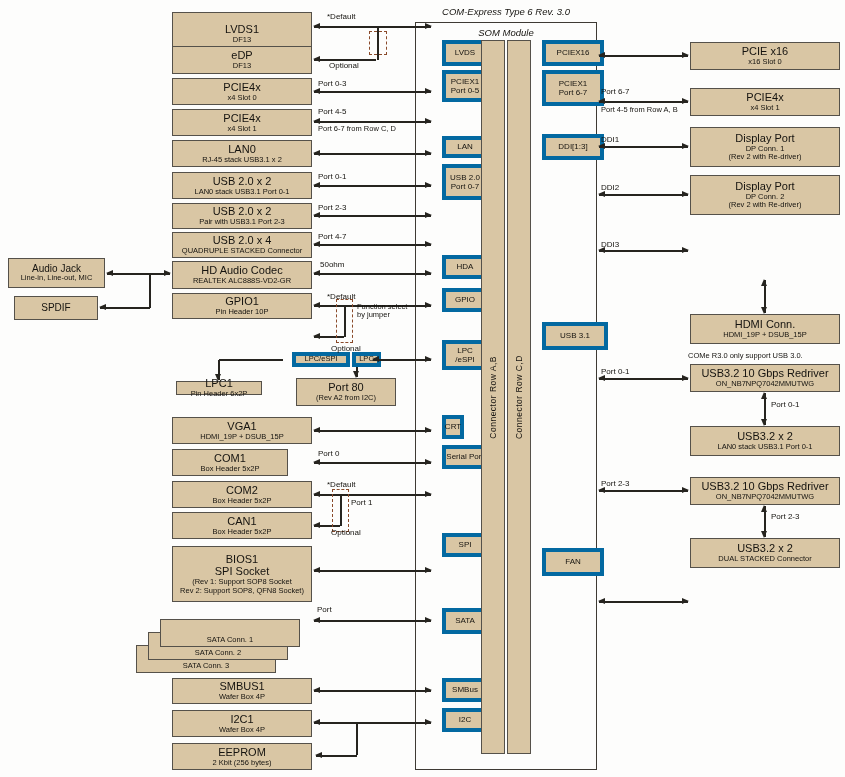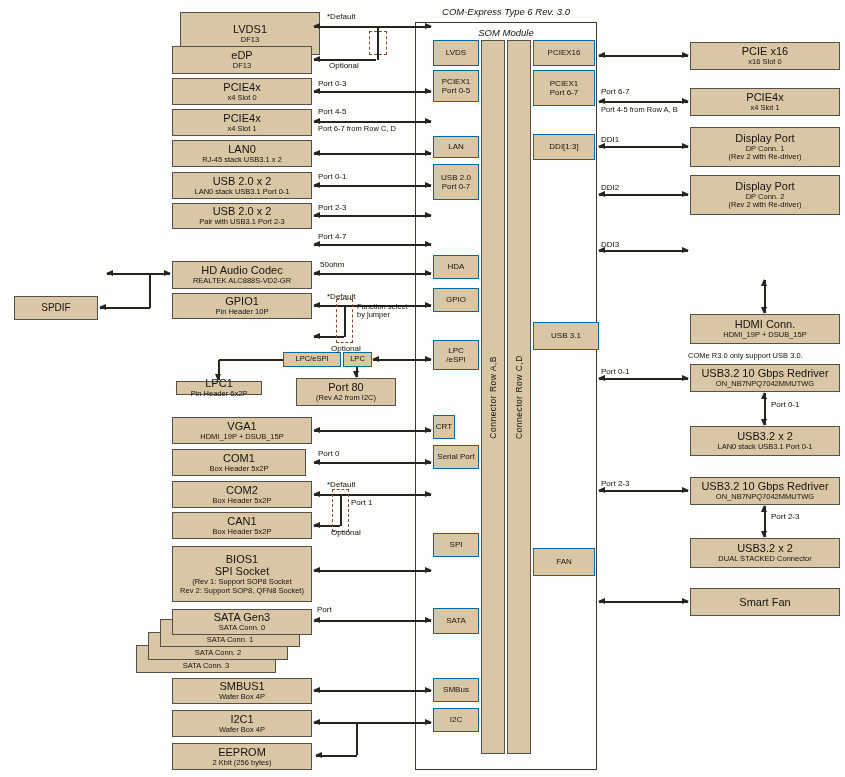--- a/index.html
+++ b/index.html
@@ -10,23 +10,23 @@
          display:flex; flex-direction:column; align-items:center; justify-content:center;
          text-align:center; padding:1px 2px; }
   .t { font-size:11px; line-height:1.15; white-space:pre-line; }
   .m { font-size:9.5px; line-height:1.3; white-space:pre-line; }
   .s { font-size:7.5px; line-height:1.15; white-space:pre-line; }
 
   .card { position:absolute; background:#d9c6a4; border:1px solid #55514a; box-sizing:border-box;
           display:flex; align-items:flex-end; justify-content:center; padding-bottom:2px;
           font-size:7.5px; }
 
-  .cell { position:absolute; background:#d9c6a4; border:1px solid #0369a1; box-sizing:border-box;
+  .cell { position:absolute; background:#d9c6a4; border:4px solid #0369a1; box-sizing:border-box;
           display:flex; align-items:center; justify-content:center; text-align:center;
-          font-size:8px; line-height:1.15; white-space:pre-line; }
+          font-size:8px; line-height:1.15; white-space:pre-line;margin-left:9px; }
 
   .vstrip { position:absolute; background:#d9c6a4; border:1px solid #55514a; box-sizing:border-box;
             display:flex; align-items:center; justify-content:center; }
   .vstrip span { writing-mode:vertical-rl; transform:rotate(180deg); font-size:8.5px; letter-spacing:.5px; }
 
   .outline { position:absolute; border:1.5px solid #3e3a34; box-sizing:border-box; }
   .title { position:absolute; font-size:9.5px; text-align:center;font-style:italic; }
   .lbl { position:absolute; font-size:8px; line-height:1.1; white-space:pre-line; }
   .lbl.small { font-size:7.5px; }
 
@@ -85,25 +85,29 @@
     <span>Connector Row C,D</span>
   </div>
 
   <div class="cell" style="left:533px;top:40px;width:62px;height:26px">PCIEX16</div>
   <div class="cell" style="left:533px;top:70px;width:62px;height:36px">PCIEX1
 Port 6-7</div>
   <div class="cell" style="left:533px;top:134px;width:62px;height:26px">DDI[1:3]</div>
   <div class="cell" style="left:533px;top:322px;width:66px;height:28px">USB 3.1</div>
   <div class="cell" style="left:533px;top:548px;width:62px;height:28px">FAN</div>
 
+  <div class="box" style="left:8px;top:258px;width:97px;height:30px">
+    <div class="t" style="font-size:10px">Audio Jack</div>
+    <div class="s">Line-in, Line-out, MIC</div>
+  </div>
   <div class="box" style="left:14px;top:296px;width:84px;height:24px">
     <div class="t" style="font-size:10px">SPDIF</div>
   </div>
 
-  <div class="box" style="left:180px;top:12px;width:140px;height:43px">
+  <div class="box" style="left:172px;top:12px;width:140px;height:43px">
     <div class="t">LVDS1</div>
     <div class="s">DF13</div>
   </div>
   <div class="box" style="left:172px;top:46px;width:140px;height:28px">
     <div class="t">eDP</div>
     <div class="s">DF13</div>
   </div>
   <div class="box" style="left:172px;top:78px;width:140px;height:27px">
     <div class="t">PCIE4x</div>
     <div class="s">x4 Slot 0</div>
@@ -117,41 +121,45 @@
     <div class="s">RJ-45 stack USB3.1 x 2</div>
   </div>
   <div class="box" style="left:172px;top:172px;width:140px;height:27px">
     <div class="t">USB 2.0 x 2</div>
     <div class="s">LAN0 stack USB3.1 Port 0-1</div>
   </div>
   <div class="box" style="left:172px;top:203px;width:140px;height:26px">
     <div class="t">USB 2.0 x 2</div>
     <div class="s">Pair with USB3.1 Port 2-3</div>
   </div>
+  <div class="box" style="left:172px;top:232px;width:140px;height:26px">
+    <div class="t">USB 2.0 x 4</div>
+    <div class="s">QUADRUPLE STACKED Connector</div>
+  </div>
   <div class="box" style="left:172px;top:261px;width:140px;height:28px">
     <div class="t">HD Audio Codec</div>
     <div class="s">REALTEK ALC888S-VD2-GR</div>
   </div>
   <div class="box" style="left:172px;top:293px;width:140px;height:26px">
     <div class="t">GPIO1</div>
     <div class="s">Pin Header 10P</div>
   </div>
   <div class="box" style="left:176px;top:381px;width:86px;height:14px">
     <div class="t">LPC1</div>
     <div class="s">Pin Header 6x2P</div>
   </div>
   <div class="box" style="left:296px;top:378px;width:100px;height:28px">
     <div class="t">Port 80</div>
     <div class="s">(Rev A2 from I2C)</div>
   </div>
   <div class="box" style="left:172px;top:417px;width:140px;height:27px">
     <div class="t">VGA1</div>
     <div class="s">HDMI_19P + DSUB_15P</div>
   </div>
-  <div class="box" style="left:172px;top:449px;width:134px;height:27px">
+  <div class="box" style="left:172px;top:449px;width:116px;height:27px">
     <div class="t">COM1</div>
     <div class="s">Box Header 5x2P</div>
   </div>
   <div class="box" style="left:172px;top:481px;width:140px;height:27px">
     <div class="t">COM2</div>
     <div class="s">Box Header 5x2P</div>
   </div>
   <div class="box" style="left:172px;top:512px;width:140px;height:27px">
     <div class="t">CAN1</div>
     <div class="s">Box Header 5x2P</div>
@@ -165,24 +173,20 @@
 
   <div class="card" style="left:136px;top:645px;width:140px;height:28px">
     <span>SATA Conn. 3</span>
   </div>
   <div class="card" style="left:148px;top:632px;width:140px;height:28px">
     <span>SATA Conn. 2</span>
   </div>
   <div class="card" style="left:160px;top:619px;width:140px;height:28px">
     <span>SATA Conn. 1</span>
   </div>
-  <div class="box" style="left:172px;top:609px;width:140px;height:26px">
-    <div class="t">SATA Gen3</div>
-    <div class="s">SATA Conn. 0</div>
-  </div>
 
   <div class="box" style="left:172px;top:678px;width:140px;height:26px">
     <div class="t">SMBUS1</div>
     <div class="s">Wafer Box 4P</div>
   </div>
   <div class="box" style="left:172px;top:710px;width:140px;height:27px">
     <div class="t">I2C1</div>
     <div class="s">Wafer Box 4P</div>
   </div>
   <div class="box" style="left:172px;top:743px;width:140px;height:27px">
@@ -224,23 +228,20 @@
     <div class="t">USB3.2 x 2</div>
     <div class="s">LAN0 stack USB3.1 Port 0-1</div>
   </div>
   <div class="box" style="left:690px;top:477px;width:150px;height:28px">
     <div class="t">USB3.2 10 Gbps Redriver</div>
     <div class="s">ON_NB7NPQ7042MMUTWG</div>
   </div>
   <div class="box" style="left:690px;top:538px;width:150px;height:30px">
     <div class="t">USB3.2 x 2</div>
     <div class="s">DUAL STACKED Connector</div>
-  </div>
-  <div class="box" style="left:690px;top:588px;width:150px;height:28px">
-    <div class="t">Smart Fan</div>
   </div>
 
   <div class="ah" style="left:314px;top:26px;width:117px"></div>
   <div class="ah noR" style="left:314px;top:59px;width:62px"></div>
   <div class="ah" style="left:314px;top:91px;width:117px"></div>
   <div class="ah" style="left:314px;top:121px;width:117px"></div>
   <div class="ah" style="left:314px;top:153px;width:117px"></div>
   <div class="ah" style="left:314px;top:185px;width:117px"></div>
   <div class="ah" style="left:314px;top:215px;width:117px"></div>
   <div class="ah" style="left:314px;top:244px;width:117px"></div>

